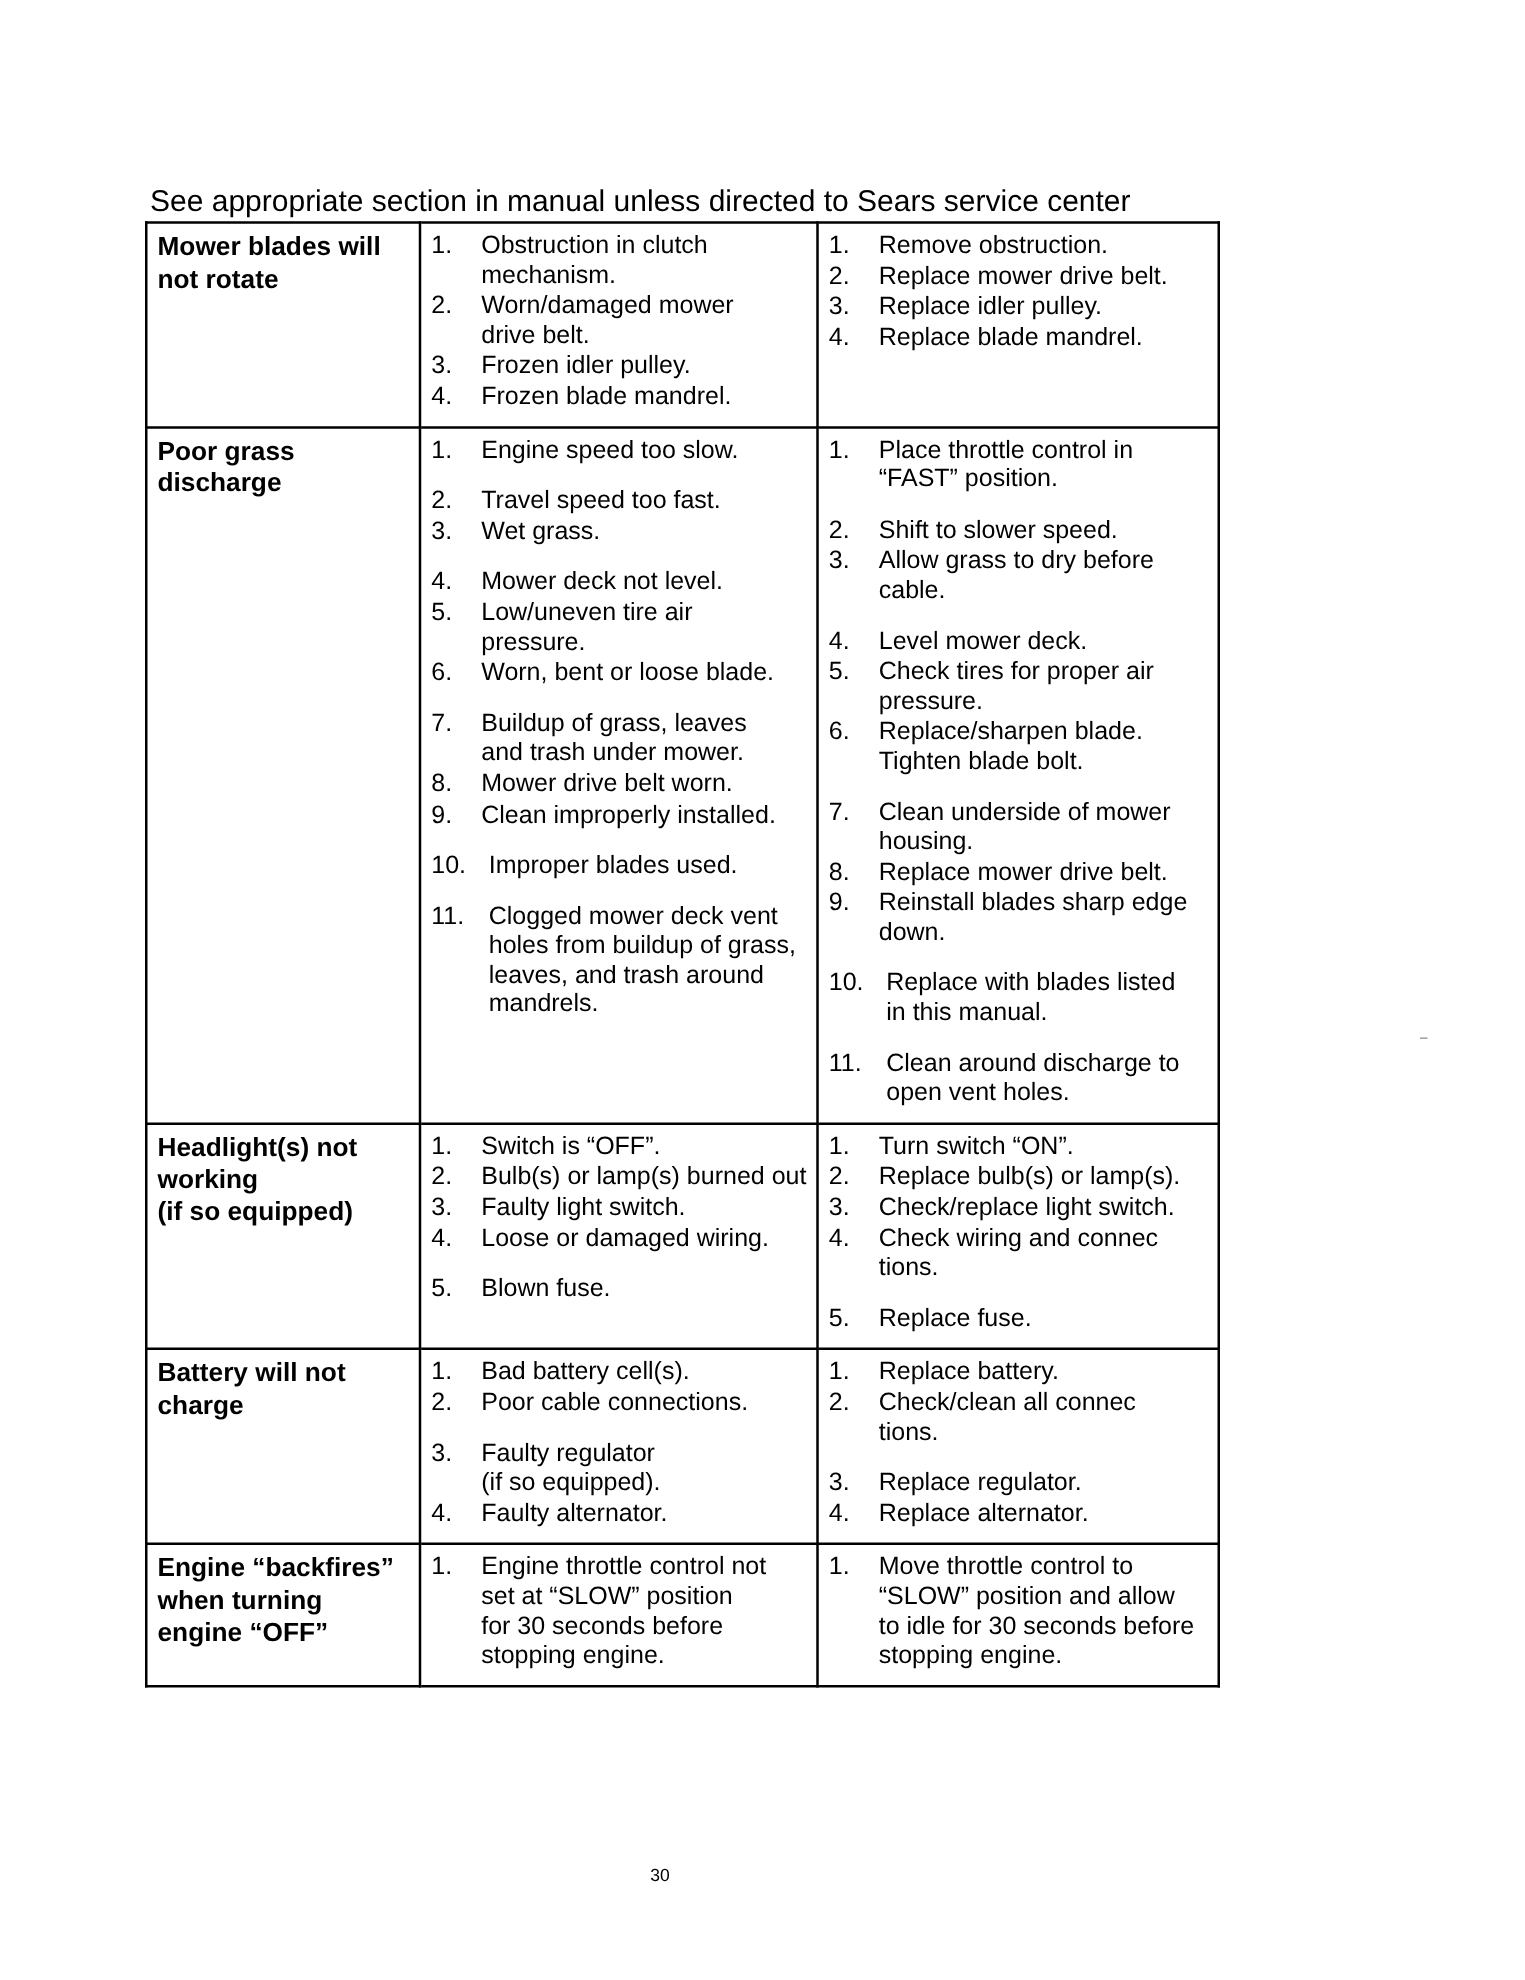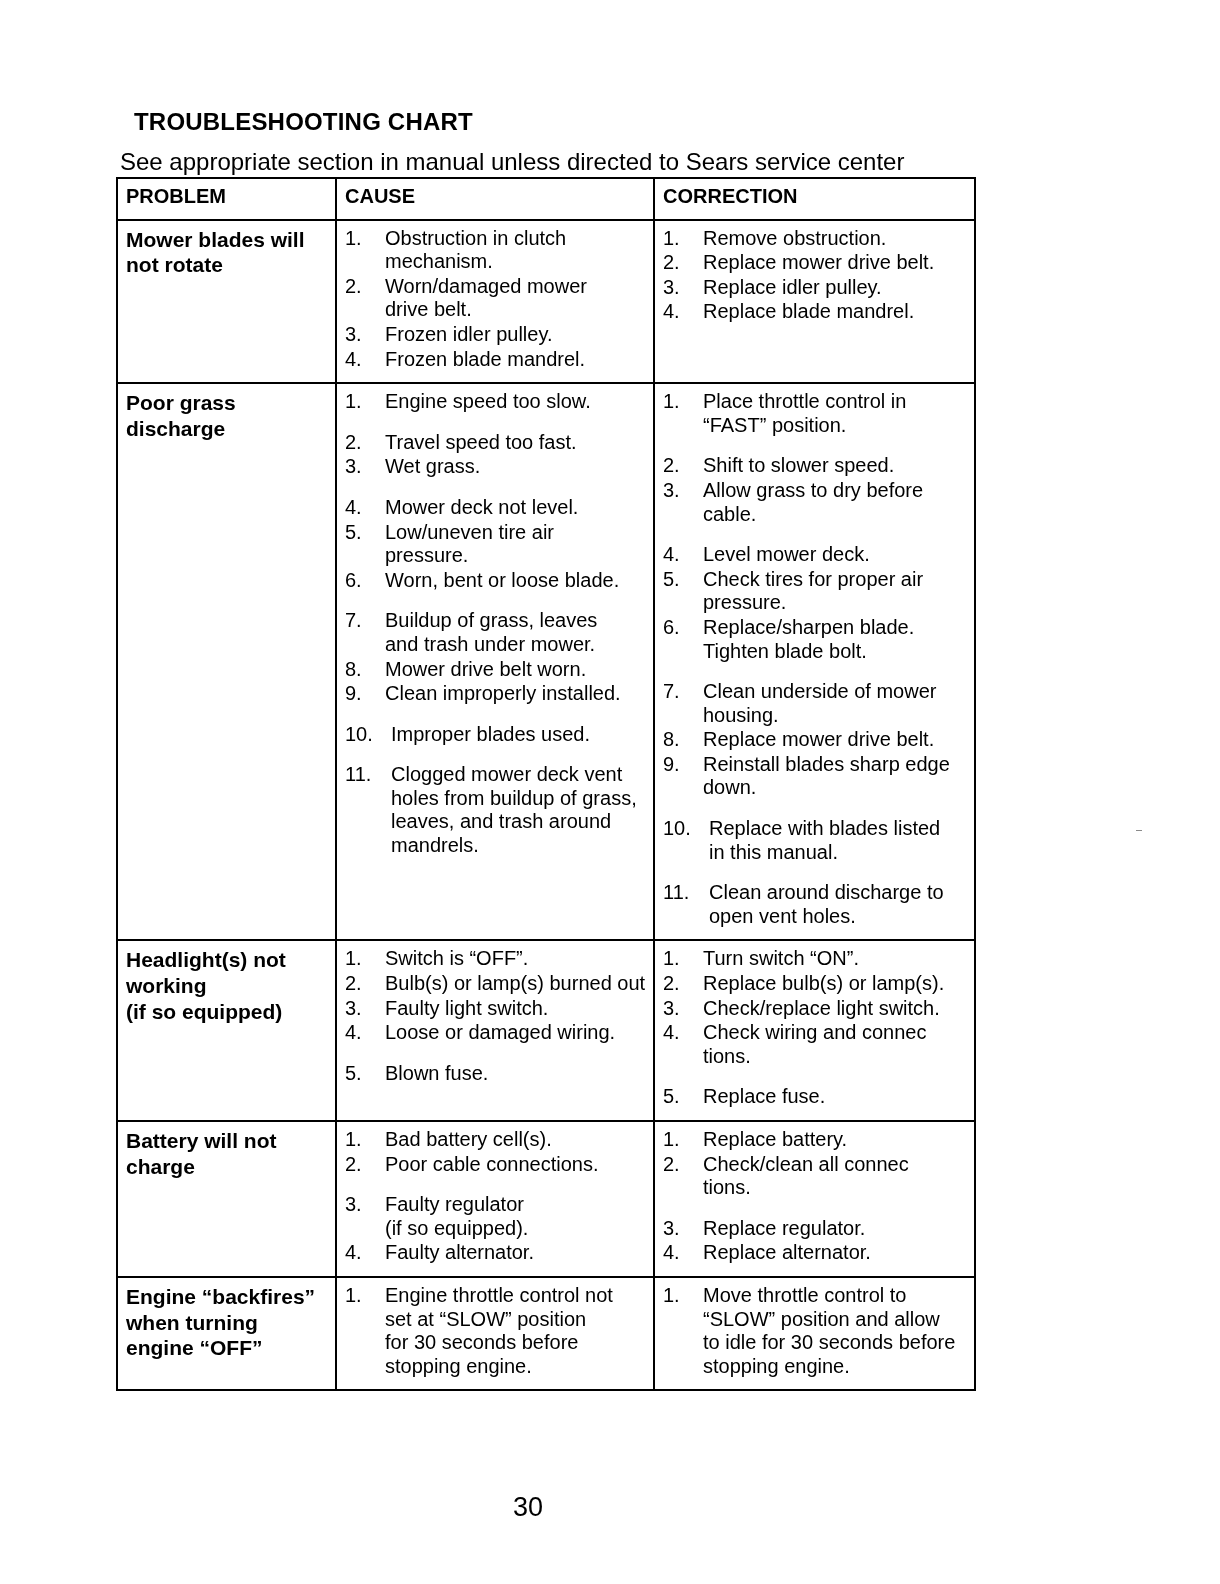--- a/index.html
+++ b/index.html
@@ -85,49 +85,43 @@
   ol.items li.wide { padding-left: 46px; }
   ol.items li.wide .num { width: 44px; }
   ol.items li.gap { margin-top: 17px; }
   .txt { display: block; }
   .pageno {
     position: absolute;
     left: 0;
     top: 1492px;
     width: 1056px;
     text-align: center;
-    font-size: 27px;
+    font-size: 14px;
   }
   .tick {
     position: absolute;
     width: 6px;
     height: 1px;
     background: #8a8a8a;
   }
 </style>
 </head>
 <body>
 
 <div class="page">
 
-  <div class="title">TROUBLESHOOTING CHART</div>
   <div class="subtitle">See appropriate section in manual unless directed to Sears service center</div>
 
   <table class="chart">
     <colgroup>
       <col class="c1">
         <col class="c2">
         <col class="c3">
     </colgroup>
     <tbody>
-      <tr class="hdr">
-        <td>PROBLEM</td>
-        <td>CAUSE</td>
-        <td>CORRECTION</td>
-      </tr>
 
     <tr>
           <td>
             <div class="problem">
               <span class="txt">Mower blades will</span>
               <span class="txt">not rotate</span>
             </div>
           </td>
           <td>
             <ol class="items">

